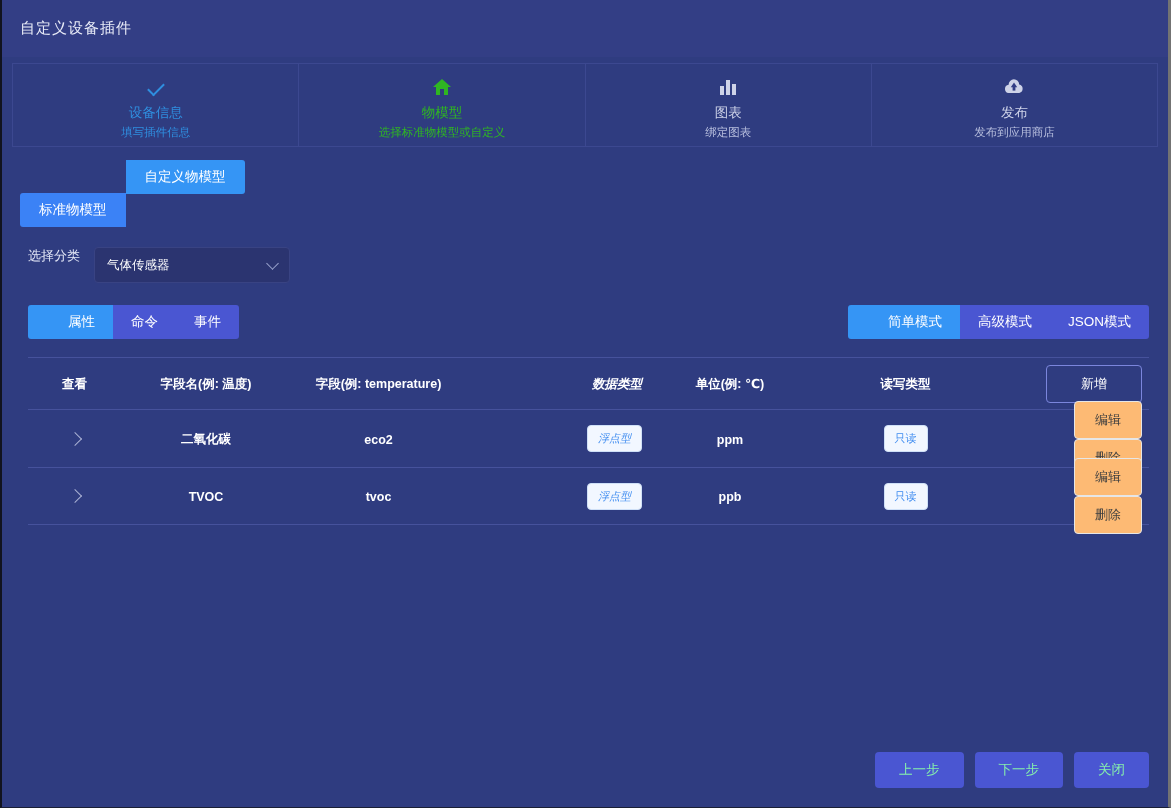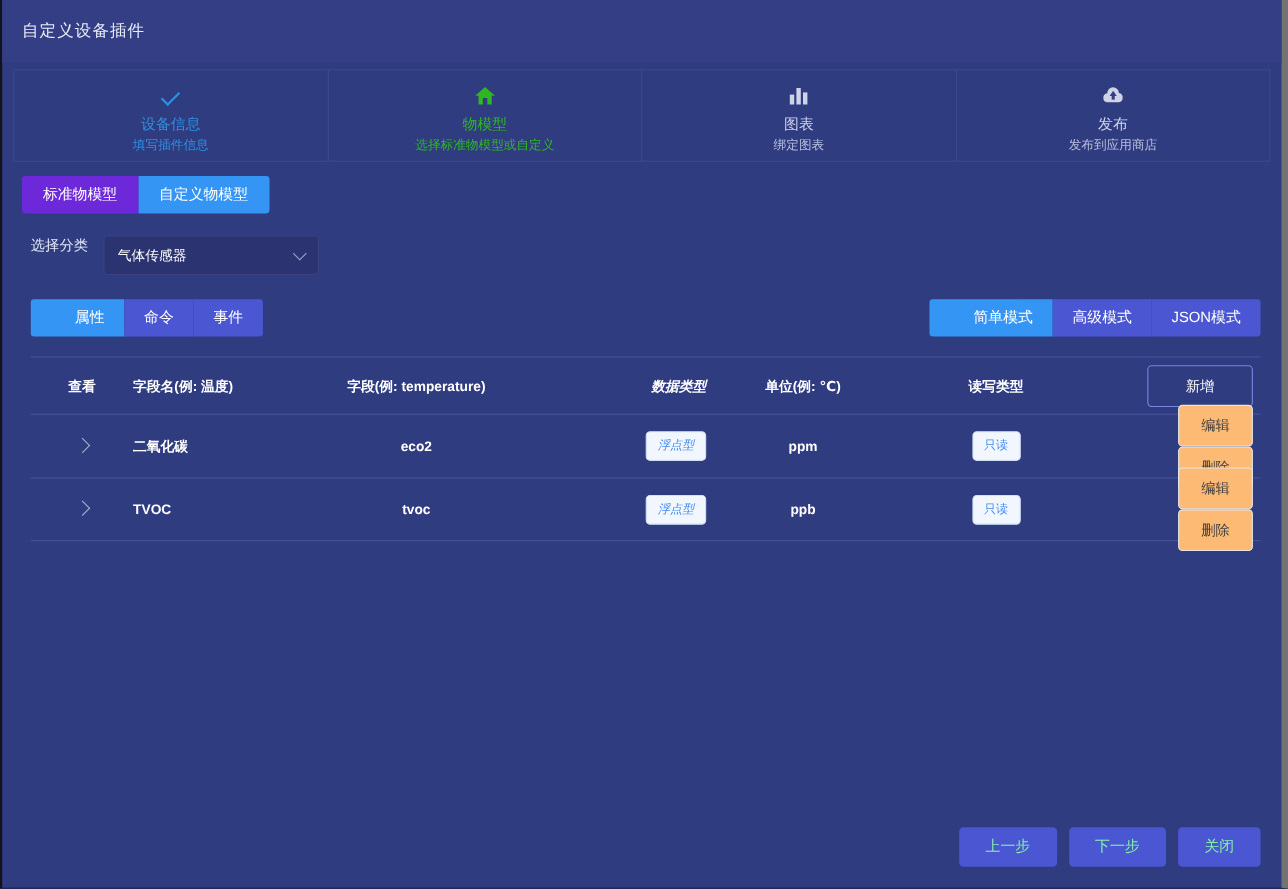--- a/index.html
+++ b/index.html
@@ -11,21 +11,21 @@
     background: #2e3a7d;
     font-family: "Liberation Sans", "DejaVu Sans", sans-serif;
   }
 
   #app {
     position: relative;
     width: 1171px;
     height: 808px;
     background: #2f3c80;
     border-left: 2px solid #11131f;
-    border-right: 6px solid #737373;
+    border-right: 3px solid #737373;
     border-bottom: 1px solid #1a1f35;
   }
 
   
   .titlebar {
     height: 57px;
     background: #333e85;
     display: flex;
     align-items: center;
     padding-left: 18px;
@@ -73,21 +73,21 @@
   }
   .mtab {
     height: 34px;
     padding: 0 19px;
     display: flex; align-items: center; justify-content: center;
     font-size: 13.5px;
     color: #ffffff;
     cursor: pointer;
     border-radius: 3px 0 0 3px;
   }
-  .mtab.sel { background: #6d28d9; }
+  .mtab.sel { background: #3b82f6; margin-top: 33px; }
   .mtab.alt { background: #3595f5; border-radius: 0 3px 3px 0; }
 
   
   .cat-row {
     display: flex; align-items: flex-start;
     margin: 20px 16px 0 26px;
   }
   .cat-label { color: #e4e8f7; font-size: 13px; margin-right: 14px; }
   .cat-select {
     width: 196px; height: 36px;
@@ -128,21 +128,21 @@
   .table { margin: 18px 19px 0 26px; }
   .trow {
     display: flex; align-items: center;
     border-top: 1px solid #46529c;
     height: 58px;
   }
   .trow.hdr { border-top: 1px solid #46529c; height: 52px; }
   .trow.last { border-bottom: 1px solid #46529c; }
 
   .c-view  { width: 93px;  text-align: center; }
-  .c-name  { width: 170px; }
+  .c-name  { width: 170px; text-align: center; }
   .c-field { width: 175px; text-align: center; }
   .c-type  { width: 176px; text-align: right; font-style: italic; }
   .c-unit  { width: 176px; text-align: center; }
   .c-rw    { width: 175px; text-align: center; }
   .c-act   { flex: 1; text-align: right; padding-right: 7px; }
 
   .th { color: #ffffff; font-size: 12.5px; font-weight: bold; }
 
   .chev-r {
     display: inline-block;

